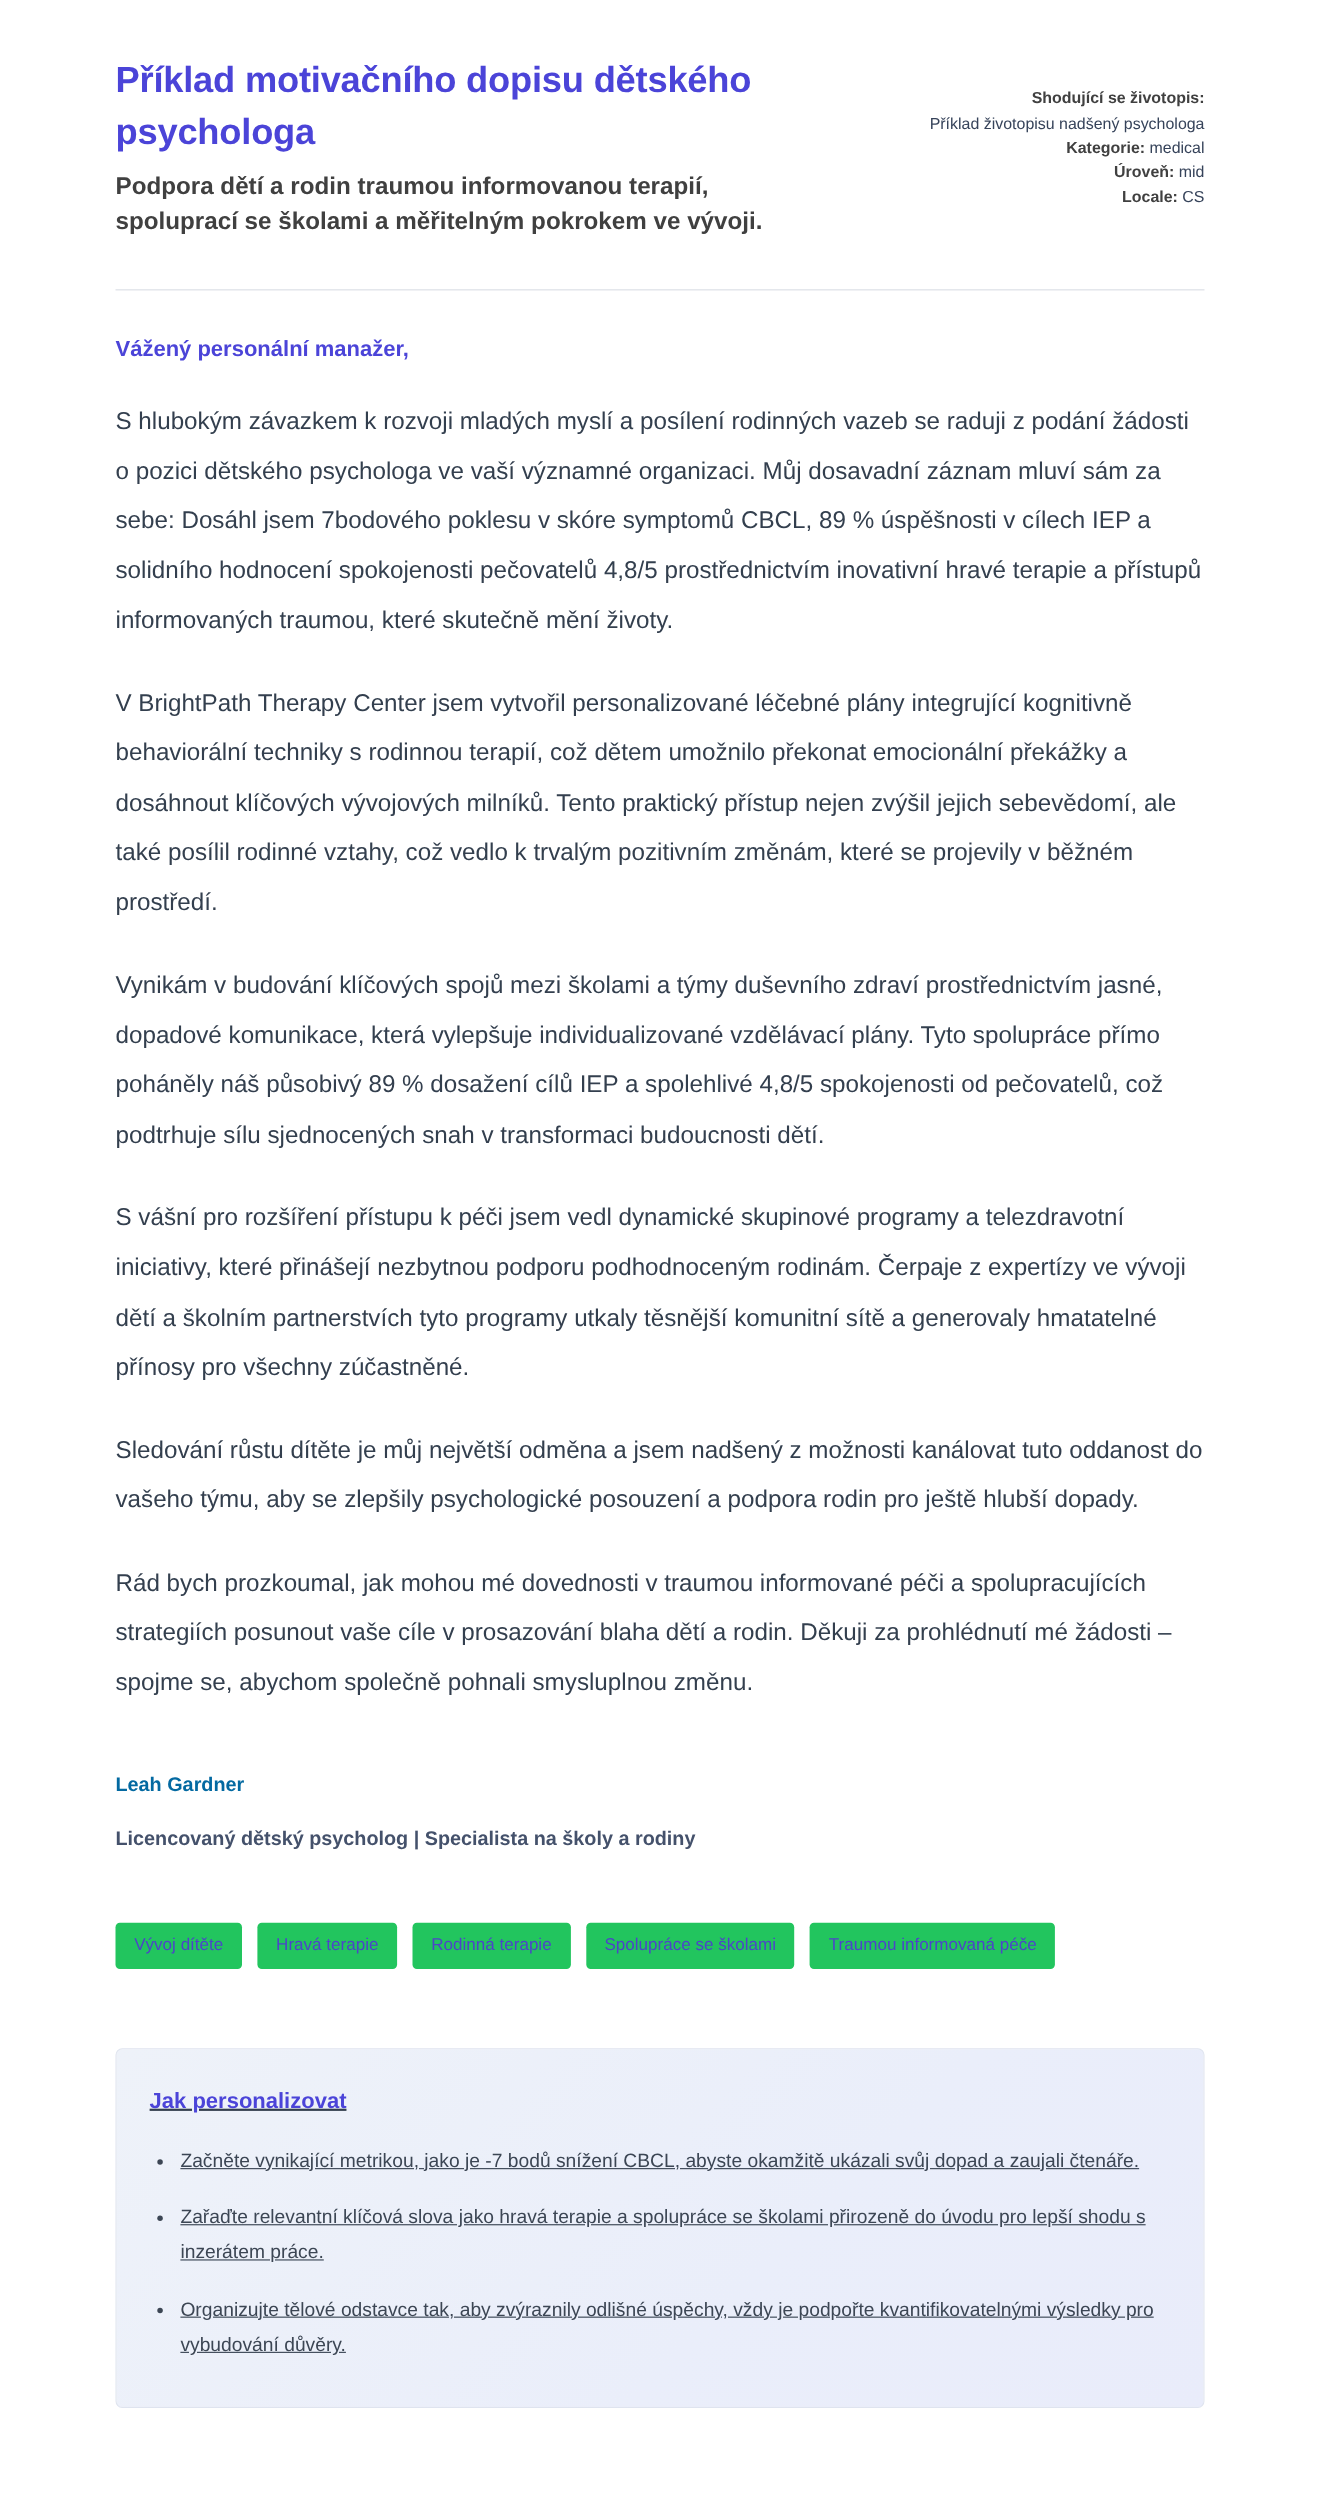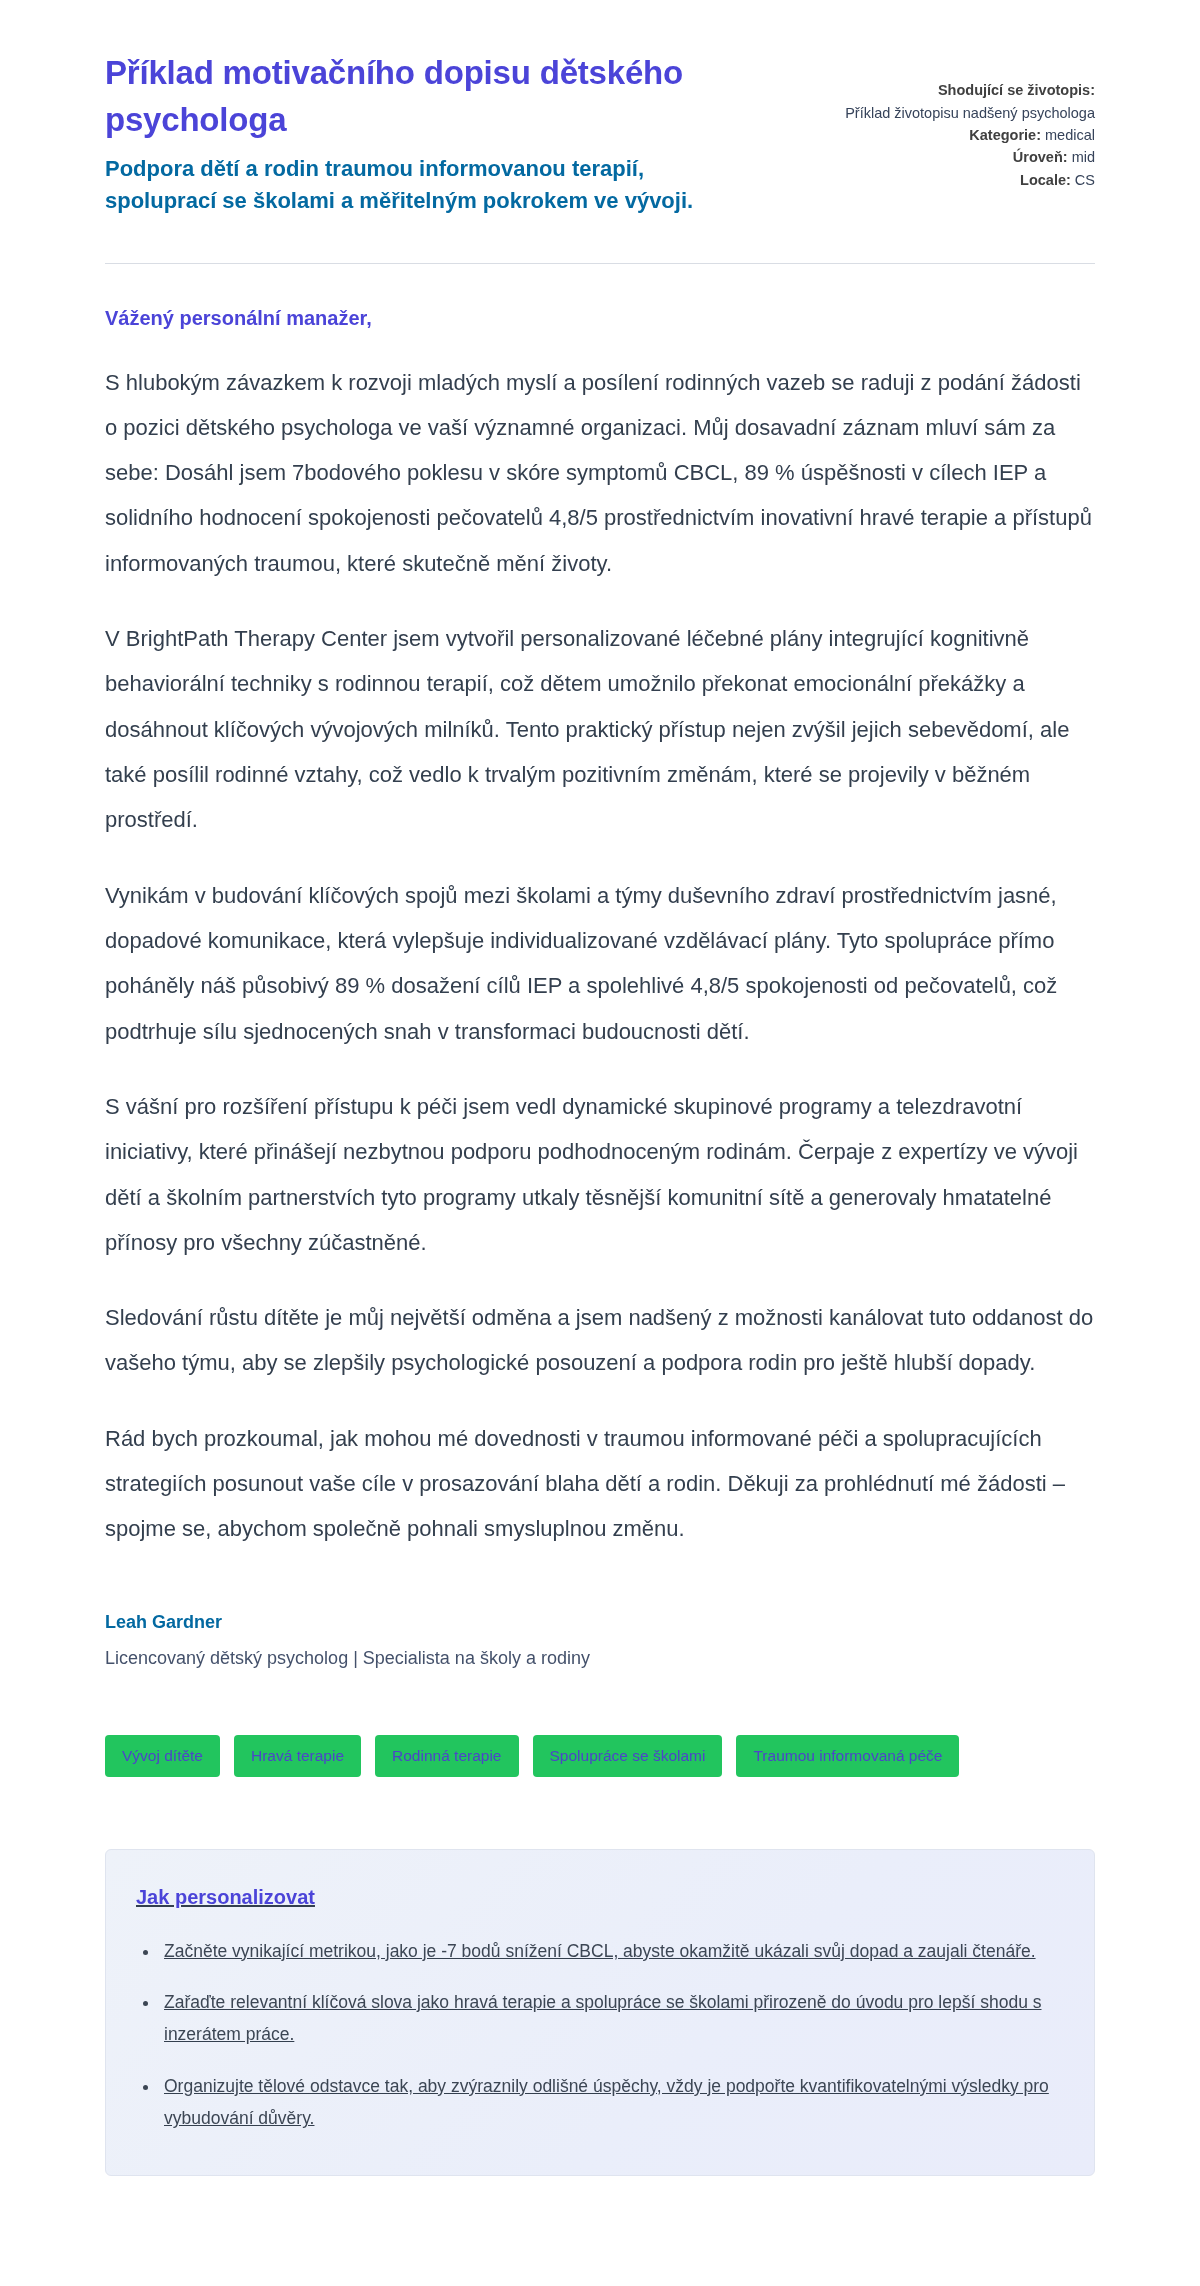--- a/index.html
+++ b/index.html
@@ -21,21 +21,21 @@
   .page-title {
     margin: 0;
     color: #4b44d8;
     font-size: 33px;
     font-weight: bold;
     line-height: 1.42;
     letter-spacing: -0.2px;
   }
   .page-subtitle {
     margin: 9px 0 0;
-    color: #0369a1;
+    color: #404040;
     font-size: 22px;
     font-weight: bold;
     line-height: 1.45;
   }
   .meta {
     width: 320px;
     text-align: right;
     font-size: 14.5px;
     line-height: 1.55;
     color: #36435a;
@@ -60,23 +60,24 @@
     margin: 30px 0 0;
     color: #333f4e;
   }
   .sig-name {
     margin: 60px 0 0;
     font-size: 18px;
     font-weight: bold;
     color: #0369a1;
   }
   .sig-role {
-    margin: 15px 0 0;
+    margin: 28px 0 0;
     font-size: 18px;
     color: #44516b;
+    font-weight: bold;
   }
   .tags { display: flex; flex-wrap: wrap; gap: 14px; margin-top: 66px; }
   .tag {
     background: #22c55e;
     color: #4c45c8;
     font-size: 15.5px;
     padding: 12px 17px;
     border-radius: 4px;
     white-space: nowrap;
     cursor: pointer;

